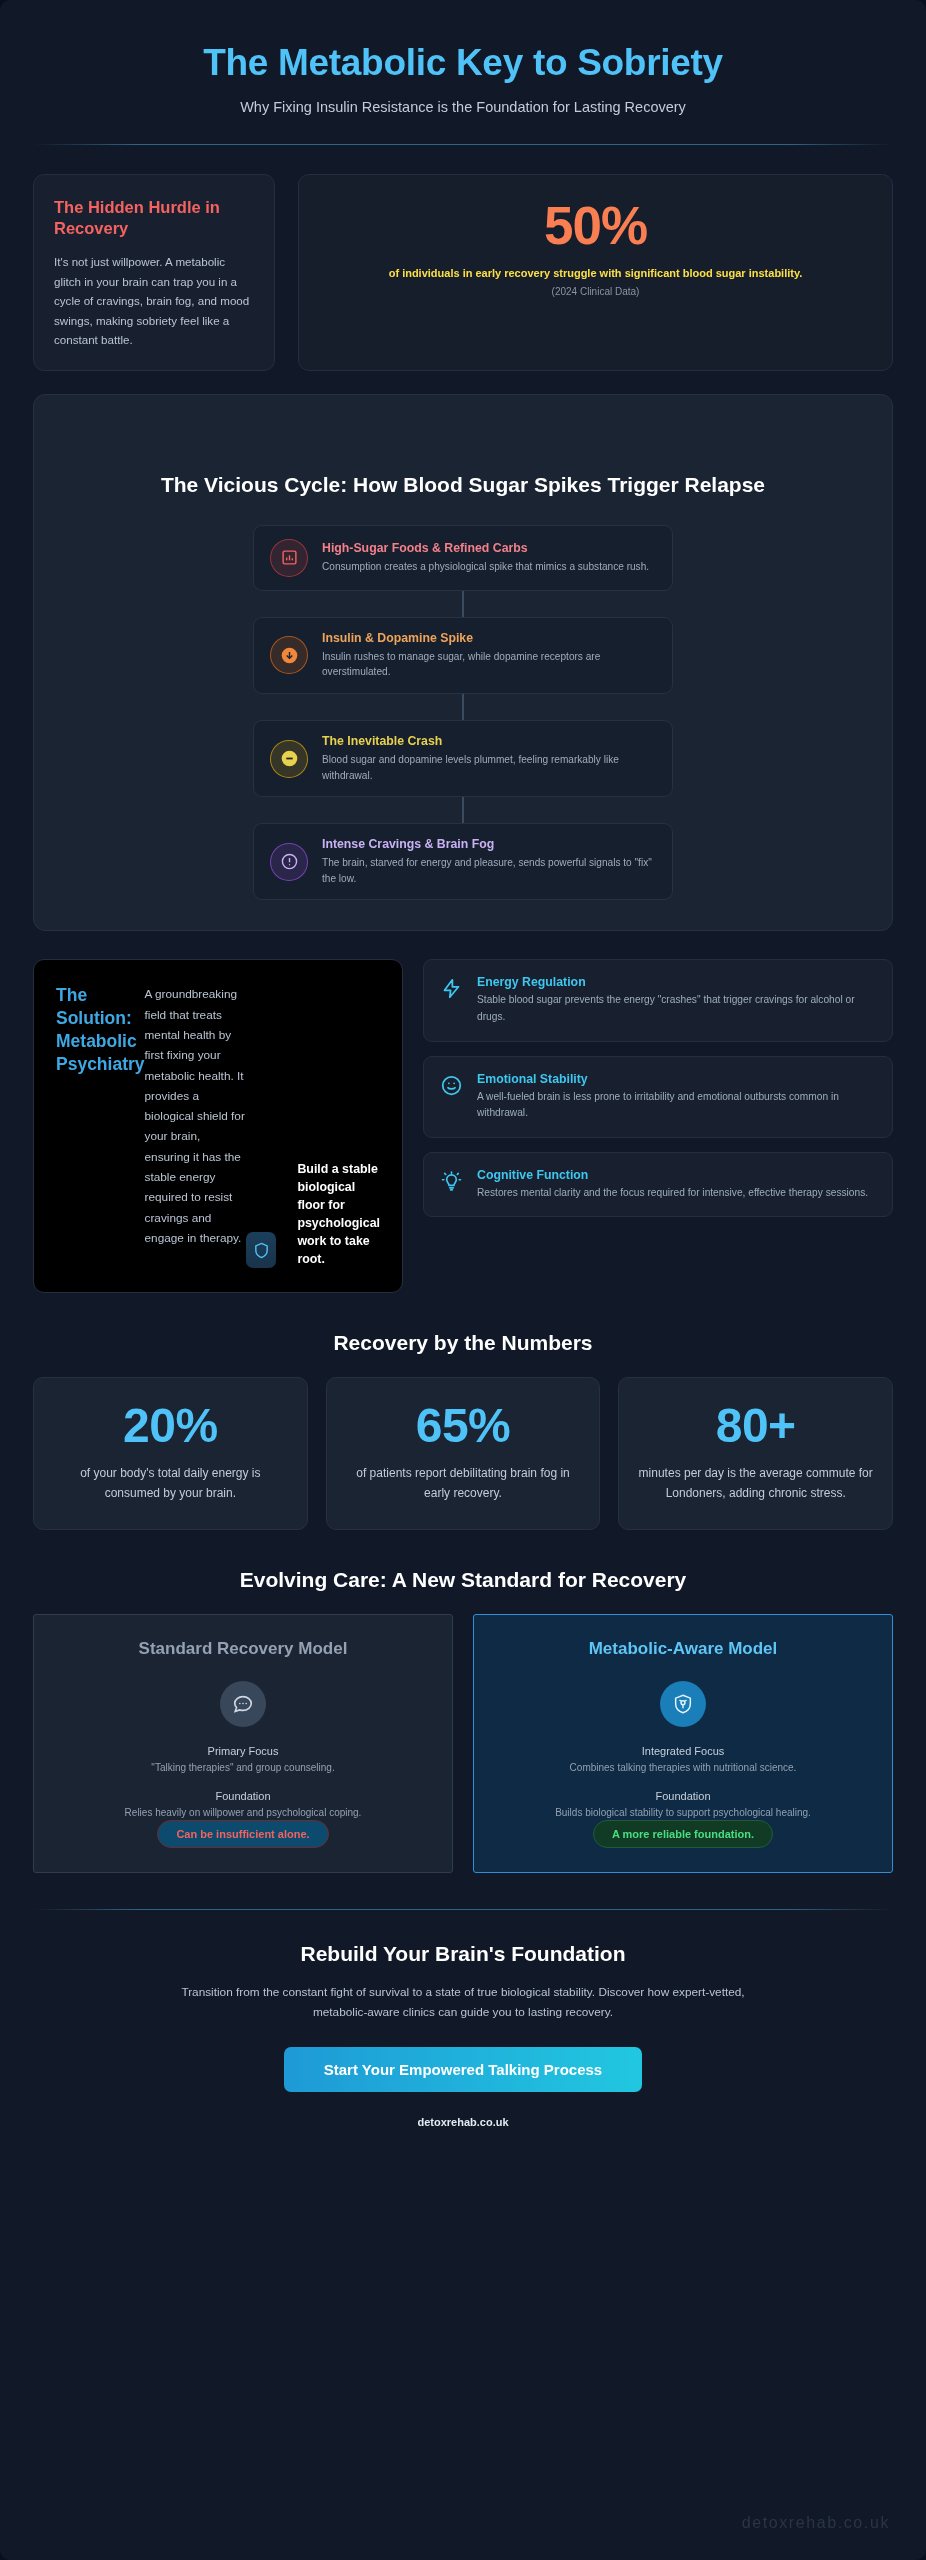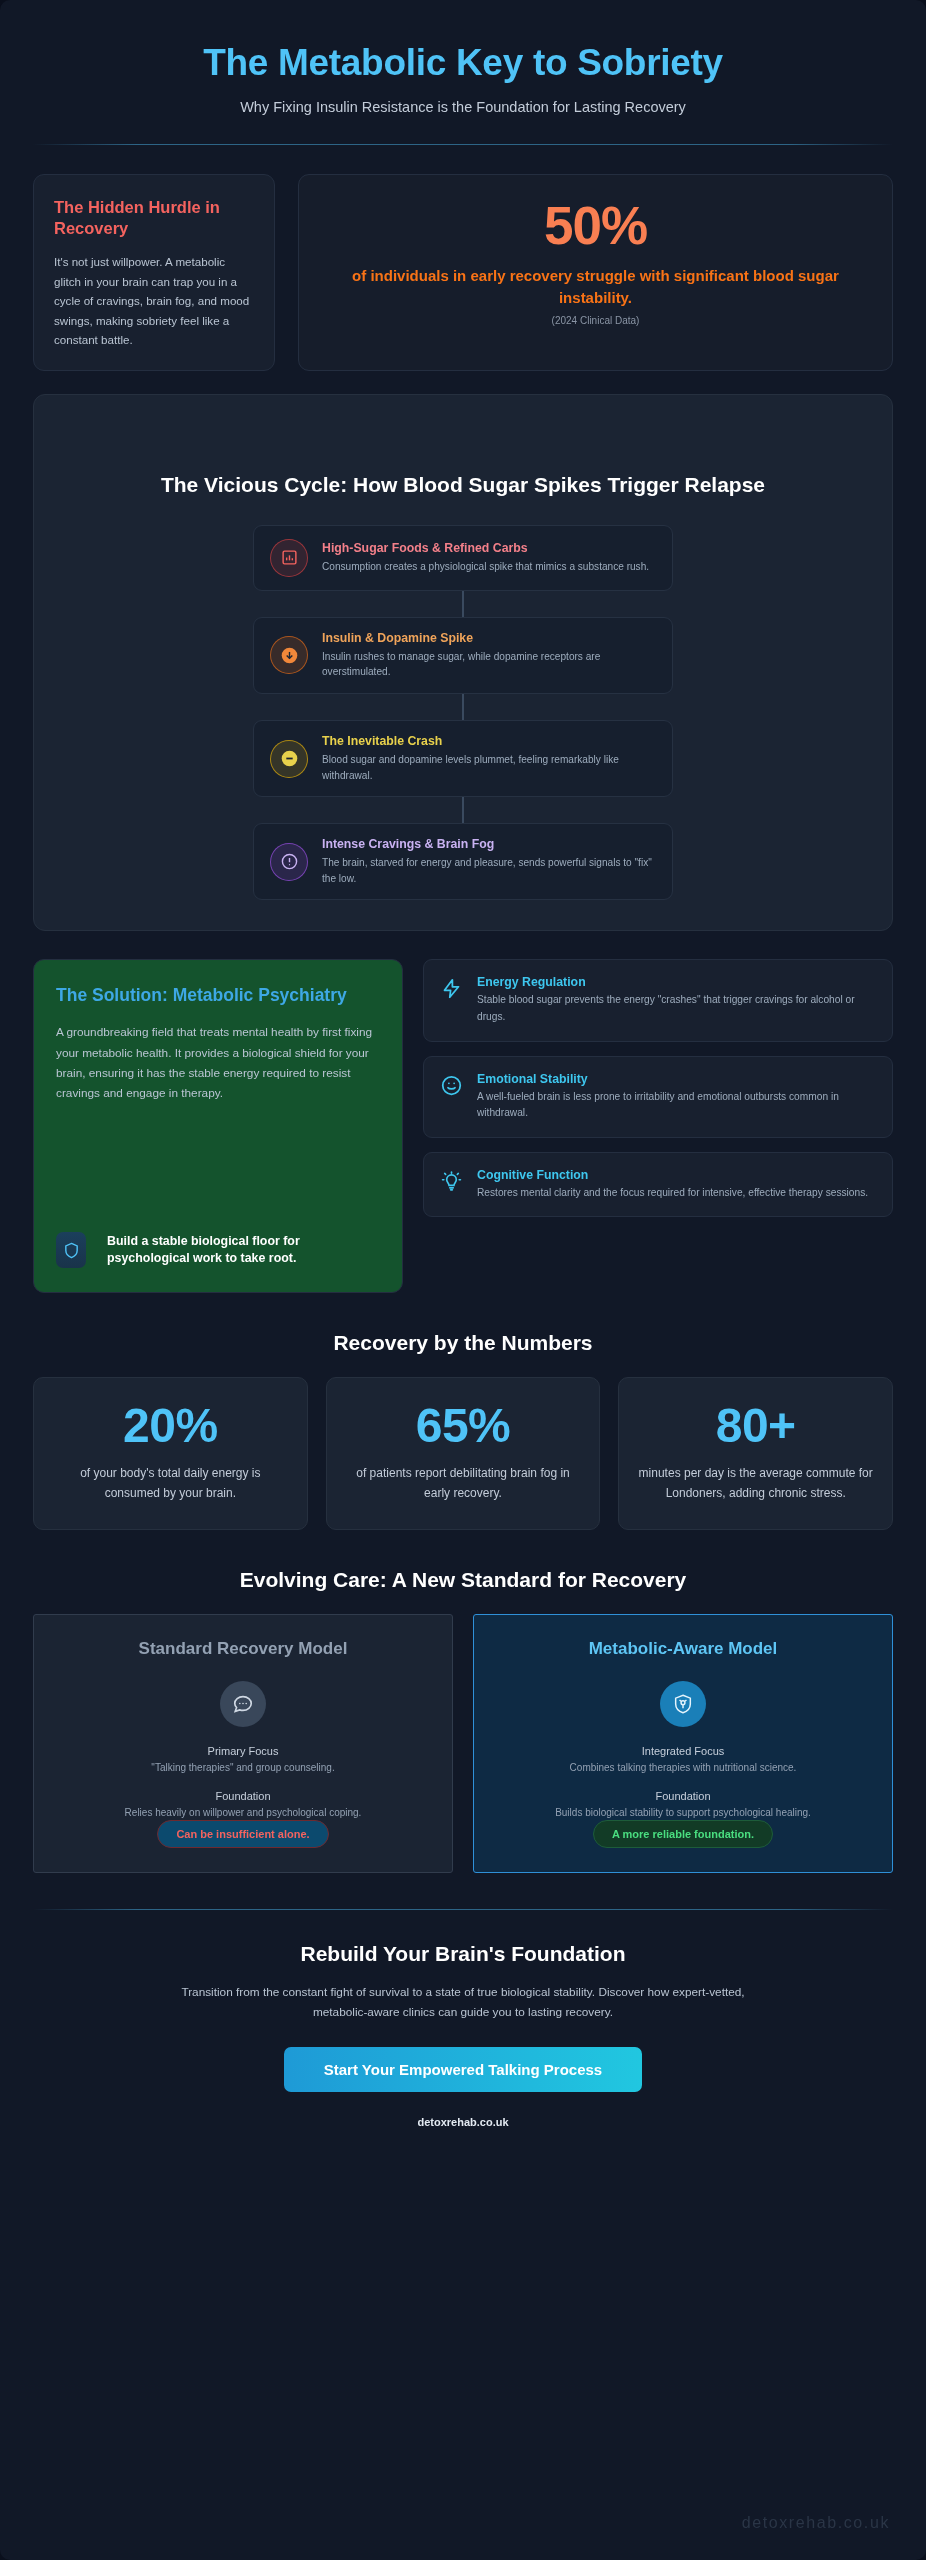--- a/index.html
+++ b/index.html
@@ -79,23 +79,23 @@
   }
   .stat-big {
     font-size: 53px;
     font-weight: bold;
     color: #f97f52;
     line-height: 1;
     letter-spacing: -1px;
   }
   .stat-label {
     margin-top: 13px;
-    font-size: 15px;
-    font-weight: bold;
-    color: #f97316;
+    font-size: 11px;
+    font-weight: bold;
+    color: #fde047;
     line-height: 1.5;
   }
   .stat-source {
     margin-top: 5px;
     font-size: 10px;
     color: #8a95a5;
   }
 
   
   .cycle-section {
@@ -139,35 +139,35 @@
 
   .ic-red   { background: rgba(239,68,68,0.13); border: 1px solid rgba(239,68,68,0.55); }
   .ic-orange{ background: rgba(249,115,22,0.15); border: 1px solid rgba(249,115,22,0.6); }
   .ic-yellow{ background: rgba(234,179,8,0.15); border: 1px solid rgba(234,179,8,0.65); }
   .ic-purple{ background: rgba(168,85,247,0.14); border: 1px solid rgba(168,85,247,0.6); }
 
   
   .solution-row { display: flex; gap: 20px; margin-top: 28px; align-items: flex-start; }
   .solution-card {
     flex: 0 0 370px;
-    background: #14532d;
+    background: #000000;
     border: 1px solid #242e40;
     border-radius: 11px;
     padding: 24px 22px 24px;
     min-height: 334px;
-    display: flex; flex-direction: column;
+    display: flex; flex-direction: row;
   }
   .solution-title {
     font-size: 17.5px; font-weight: bold; color: #3ea8e5;
     line-height: 1.3; margin-bottom: 15px;
   }
   .solution-body { font-size: 11.8px; line-height: 1.72; color: #bac5d3; }
   .solution-footer {
     margin-top: auto; padding-top: 26px;
-    display: flex; align-items: center; gap: 21px;
+    display: flex; align-items: flex-end; gap: 21px;
   }
   .shield-badge {
     flex: 0 0 30px; width: 30px; height: 36px;
     background: linear-gradient(180deg,#1b3f5c 0%, #19334a 100%);
     border-radius: 7px;
     display: flex; align-items: center; justify-content: center;
   }
   .shield-badge svg { width: 17px; height: 19px; }
   .solution-footer-text { font-size: 12.4px; font-weight: bold; color: #ffffff; line-height: 1.45; }
 

